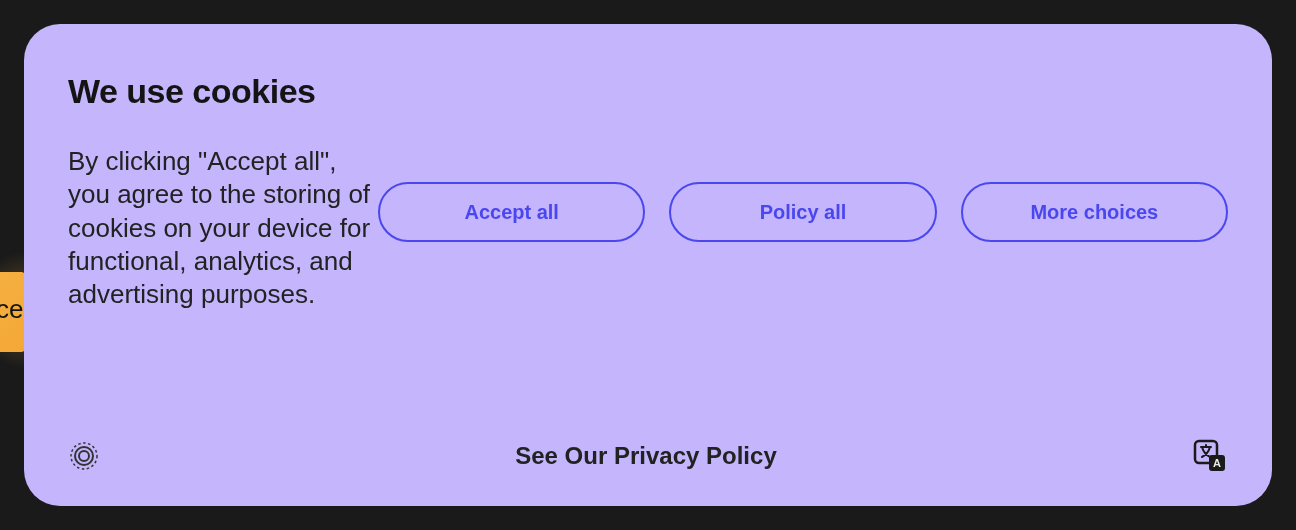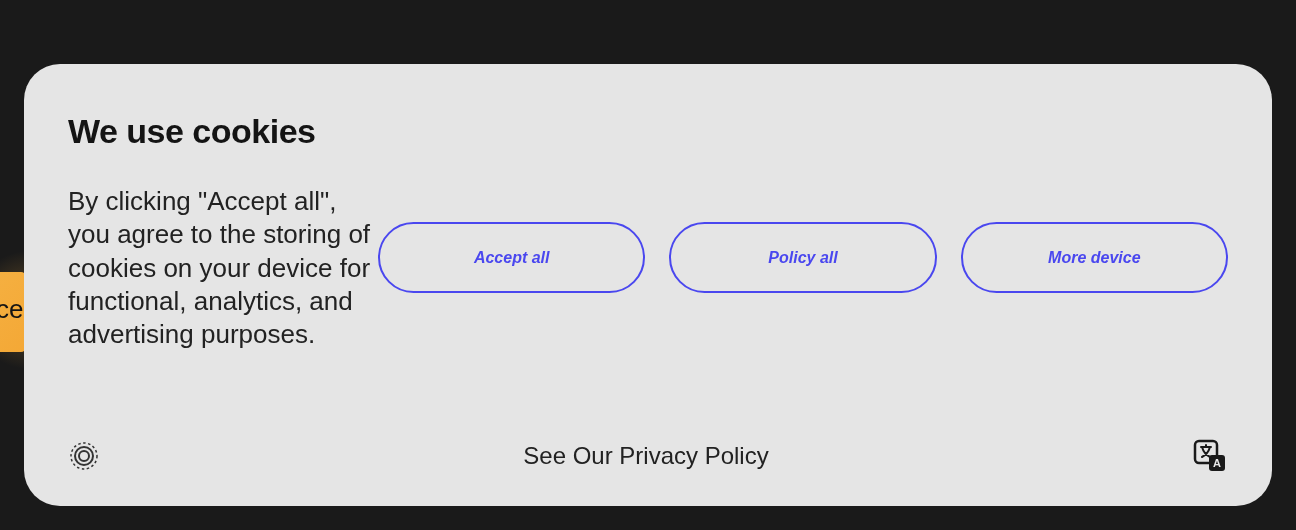--- a/index.html
+++ b/index.html
@@ -42,27 +42,26 @@
       height: 120px;
       background: radial-gradient(circle, rgba(245,176,65,0.35) 0%, rgba(245,176,65,0) 70%);
       z-index: 0;
     }
     .cookie-modal {
       position: absolute;
       left: 24px;
       top: 24px;
       right: 24px;
       bottom: 24px;
-      background: #e5e5e5;
+      background: #c4b5fd;
       border-radius: 36px;
       padding: 48px 44px 32px 44px;
       display: flex;
       flex-direction: column;
       z-index: 10;
-      margin-top: 40px;
     }
     .modal-body {
       display: flex;
       flex: 1;
     }
     .modal-left {
       width: 310px;
       flex-shrink: 0;
     }
     .modal-title {
@@ -82,47 +81,46 @@
       flex: 1;
       display: flex;
       align-items: flex-start;
       justify-content: flex-end;
       padding-top: 110px;
       gap: 24px;
     }
     .cookie-btn {
       flex: 1;
       max-width: 270px;
-      height: 71px;
+      height: 60px;
       border-radius: 999px;
       border: 2px solid #4a47ef;
       background: transparent;
       color: #4a47ef;
-      font-size: 16px;
+      font-size: 20px;
       font-weight: 700;
       cursor: pointer;
       font-family: inherit;
-      font-style: italic;
     }
     .modal-footer {
       display: flex;
       align-items: center;
       justify-content: space-between;
       margin-top: 24px;
     }
     .footer-left-icon {
       width: 32px;
       height: 32px;
       display: flex;
       align-items: center;
       justify-content: center;
     }
     .footer-center {
       font-size: 24px;
-      font-weight: 400;
+      font-weight: 700;
       color: #222;
       cursor: pointer;
     }
     .footer-right-icon {
       width: 36px;
       height: 36px;
       display: flex;
       align-items: center;
       justify-content: center;
       cursor: pointer;
@@ -137,21 +135,21 @@
 
 <div class="cookie-modal">
   <div class="modal-body">
     <div class="modal-left">
       <h1 class="modal-title">We use cookies</h1>
       <p class="modal-description">By clicking "Accept all", you agree to the storing of cookies on your device for functional, analytics, and advertising purposes.</p>
     </div>
     <div class="modal-right">
       <button class="cookie-btn">Accept all</button>
       <button class="cookie-btn">Policy all</button>
-      <button class="cookie-btn">More device</button>
+      <button class="cookie-btn">More choices</button>
     </div>
   </div>
   <div class="modal-footer">
     <div class="footer-left-icon">
       <svg width="30" height="30" viewBox="0 0 30 30">
         <circle cx="15" cy="15" r="13" fill="none" stroke="#333" stroke-width="1.5" stroke-dasharray="2.5 2.5"></circle>
         <circle cx="15" cy="15" r="9" fill="none" stroke="#333" stroke-width="2"></circle>
         <circle cx="15" cy="15" r="5" fill="none" stroke="#333" stroke-width="2"></circle>
       </svg>
     </div>

